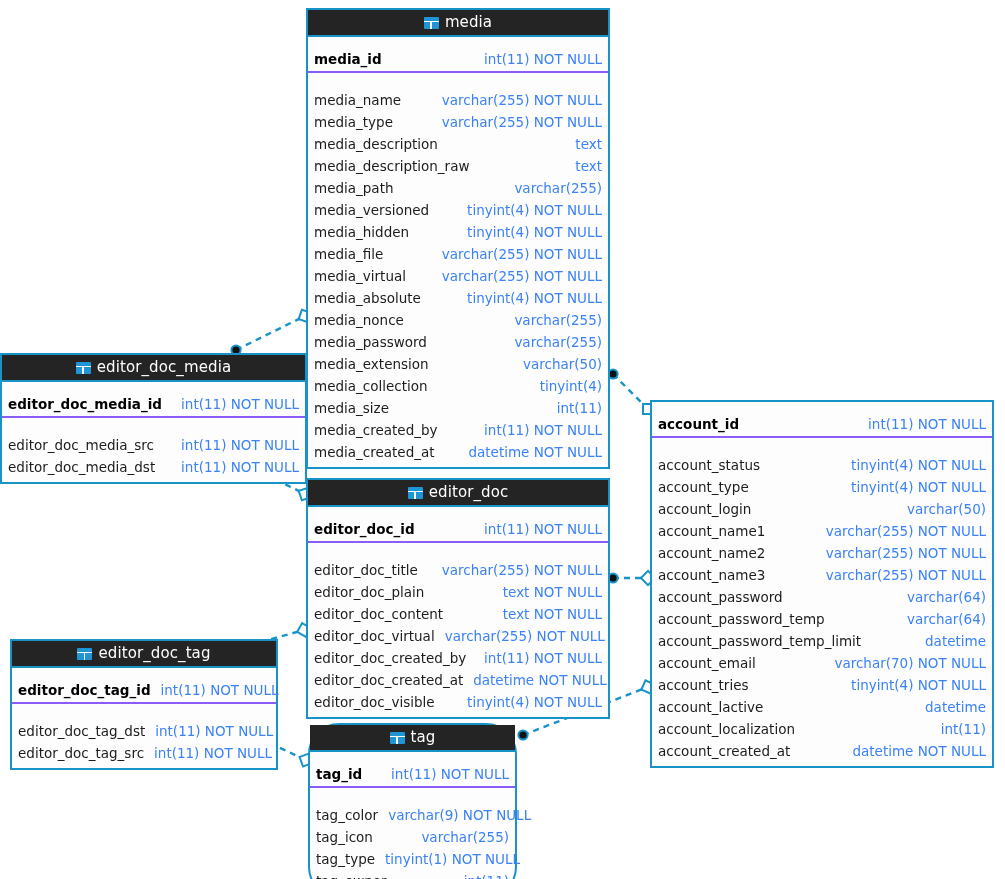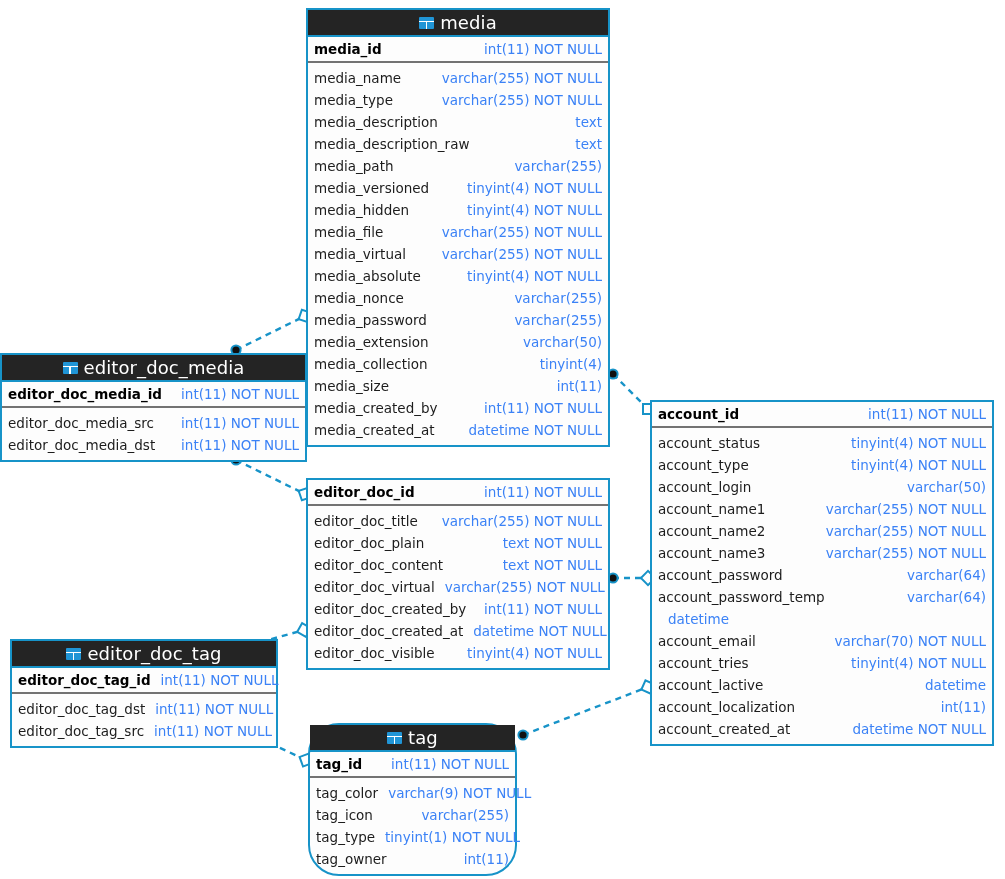--- a/index.html
+++ b/index.html
@@ -35,21 +35,21 @@
     background: #fdfdfd;
     border: 2px solid #1793c8;
     box-sizing: border-box;
     box-shadow: 0 0 0 0 rgba(0,0,0,0);
   }
   .ent-header {
     background: #242424;
     color: #ffffff;
     height: 25px;
     line-height: 25px;
-    font-size: 18px;
+    font-size: 15px;
     text-align: center;
     white-space: nowrap;
     display: flex;
     align-items: center;
     justify-content: center;
     gap: 6px;
     border-bottom: 2px solid #1793c8;
   }
   .tbl-icon {
     display: inline-block;
@@ -88,24 +88,25 @@
     height: 22px;
     padding: 0 6px;
     color: #1c1c1c;
     white-space: nowrap;
   }
   .row .col-name { text-align: left; }
   .row .col-type { text-align: right; color: #3b82f6; padding-left: 10px; }
   .row.pk {
     height: 24px;
     line-height: 24px;
-    border-bottom: 2px solid #737373;
+    border-bottom: 2px solid #8b5cf6;
+    margin-top: 10px;
   }
   .row.pk .col-name { font-weight: bold; color: #000000; }
-  .rows-attrs { padding: 4px 0 4px 0; }
+  .rows-attrs { padding: 16px 0 4px 0; }
 </style>
 </head>
 <body>
 
 <div id="canvas">
 
   <svg id="edges" viewBox="0 0 1005 879" width="1005" height="879">
       <g>
         <line x1="236" y1="350" x2="305" y2="316" stroke="#1793c8" stroke-width="2.4" stroke-dasharray="6 5"></line>
         <circle cx="236" cy="350" r="4.6" fill="#111111" stroke="#1793c8" stroke-width="2"></circle>
@@ -276,20 +277,21 @@
           </div>
           <div class="row">
             <span class="col-name">account_password</span>
             <span class="col-type">varchar(64)</span>
           </div>
           <div class="row">
             <span class="col-name">account_password_temp</span>
             <span class="col-type">varchar(64)</span>
           </div>
           <div class="row">
+            <span class="col-name">account_password_temp_limit</span>
             <span class="col-type">datetime</span>
           </div>
           <div class="row">
             <span class="col-name">account_email</span>
             <span class="col-type">varchar(70) NOT NULL</span>
           </div>
           <div class="row">
             <span class="col-name">account_tries</span>
             <span class="col-type">tinyint(4) NOT NULL</span>
           </div>
@@ -301,20 +303,24 @@
             <span class="col-name">account_localization</span>
             <span class="col-type">int(11)</span>
           </div>
           <div class="row">
             <span class="col-name">account_created_at</span>
             <span class="col-type">datetime NOT NULL</span>
           </div>
         </div>
       </div>
       <div class="entity" style="left: 306px; top: 478px; width: 304px;">
+        <div class="ent-header">
+          <span class="tbl-icon"></span>
+          <span class="ent-title">editor_doc</span>
+        </div>
         <div class="row pk">
           <span class="col-name">editor_doc_id</span>
           <span class="col-type">int(11) NOT NULL</span>
         </div>
         <div class="rows rows-attrs">
           <div class="row">
             <span class="col-name">editor_doc_title</span>
             <span class="col-type">varchar(255) NOT NULL</span>
           </div>
           <div class="row">

